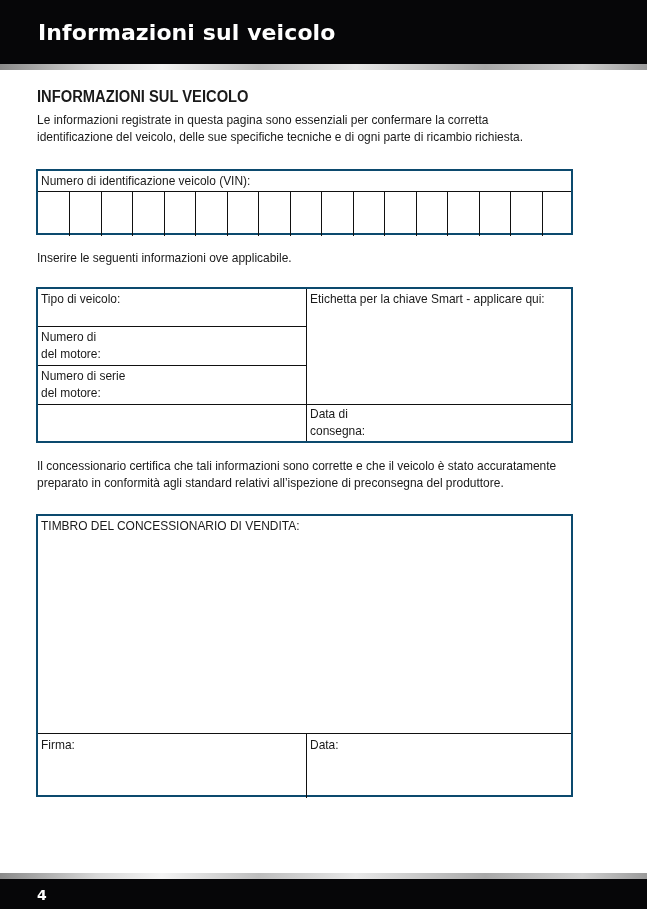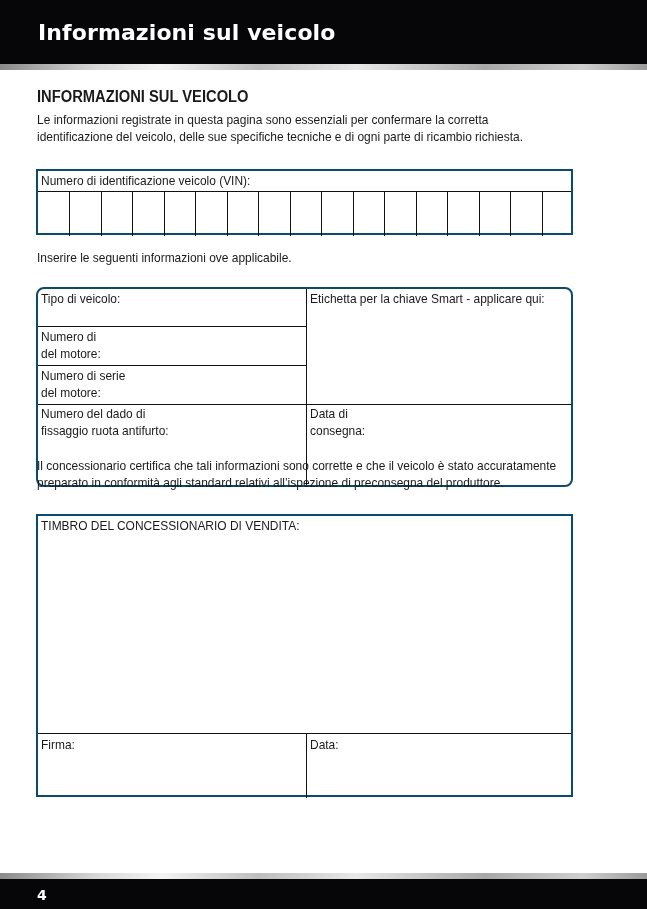--- a/index.html
+++ b/index.html
@@ -52,40 +52,36 @@
       <div class="cell" style="left: 377.647px; width: 31.4706px;"></div>
       <div class="cell" style="left: 409.118px; width: 31.4706px;"></div>
       <div class="cell" style="left: 440.588px; width: 31.4706px;"></div>
       <div class="cell" style="left: 472.059px; width: 31.4706px;"></div>
       <div class="cell" style="left: 503.529px; width: 31.4706px;"></div>
     </div>
 </div>
 
 <div class="p" style="top:249px">Inserire le seguenti informazioni ove applicabile.</div>
 
-<div class="box" style="left:36px;top:287px;width:537px;height:200px;border-radius:8px;">
+<div class="box" style="left:36px;top:287px;width:537px;height:156px;">
   <div class="vl" style="left:268px;top:0;height:100%"></div>
   <div class="hl" style="left:0;top:37px;width:268px"></div>
   <div class="hl" style="left:0;top:76px;width:268px"></div>
   <div class="hl" style="left:0;top:115px;width:100%"></div>
 
   <div style="position:absolute;left:0;top:0;width:268px;height:37px;">
     <div class="lbl" style="left:3px;top:1px">Tipo di veicolo:</div>
   </div>
   <div style="position:absolute;left:0;top:38px;width:268px;height:38px;text-decoration:underline;">
     <div class="lbl" style="left:3px;top:1px">Numero di</div>
     <div class="lbl" style="left:3px;top:18px">del motore:</div>
   </div>
   <div style="position:absolute;left:0;top:77px;width:268px;height:38px;text-decoration:underline;">
     <div class="lbl" style="left:3px;top:1px">Numero di serie</div>
     <div class="lbl" style="left:3px;top:18px">del motore:</div>
-  </div>
-  <div style="position:absolute;left:0;top:116px;width:268px;height:39px;">
-    <div class="lbl" style="left:3px;top:0px">Numero del dado di</div>
-    <div class="lbl" style="left:3px;top:17px">fissaggio ruota antifurto:</div>
   </div>
   <div style="position:absolute;left:269px;top:116px;width:267px;height:39px;">
     <div class="lbl" style="left:3px;top:0px">Data di</div>
     <div class="lbl" style="left:3px;top:17px">consegna:</div>
   </div>
   <div style="position:absolute;left:269px;top:0;width:267px;height:115px;">
     <div class="lbl" style="left:3px;top:1px">Etichetta per la chiave Smart - applicare qui:</div>
   </div>
 </div>
 

